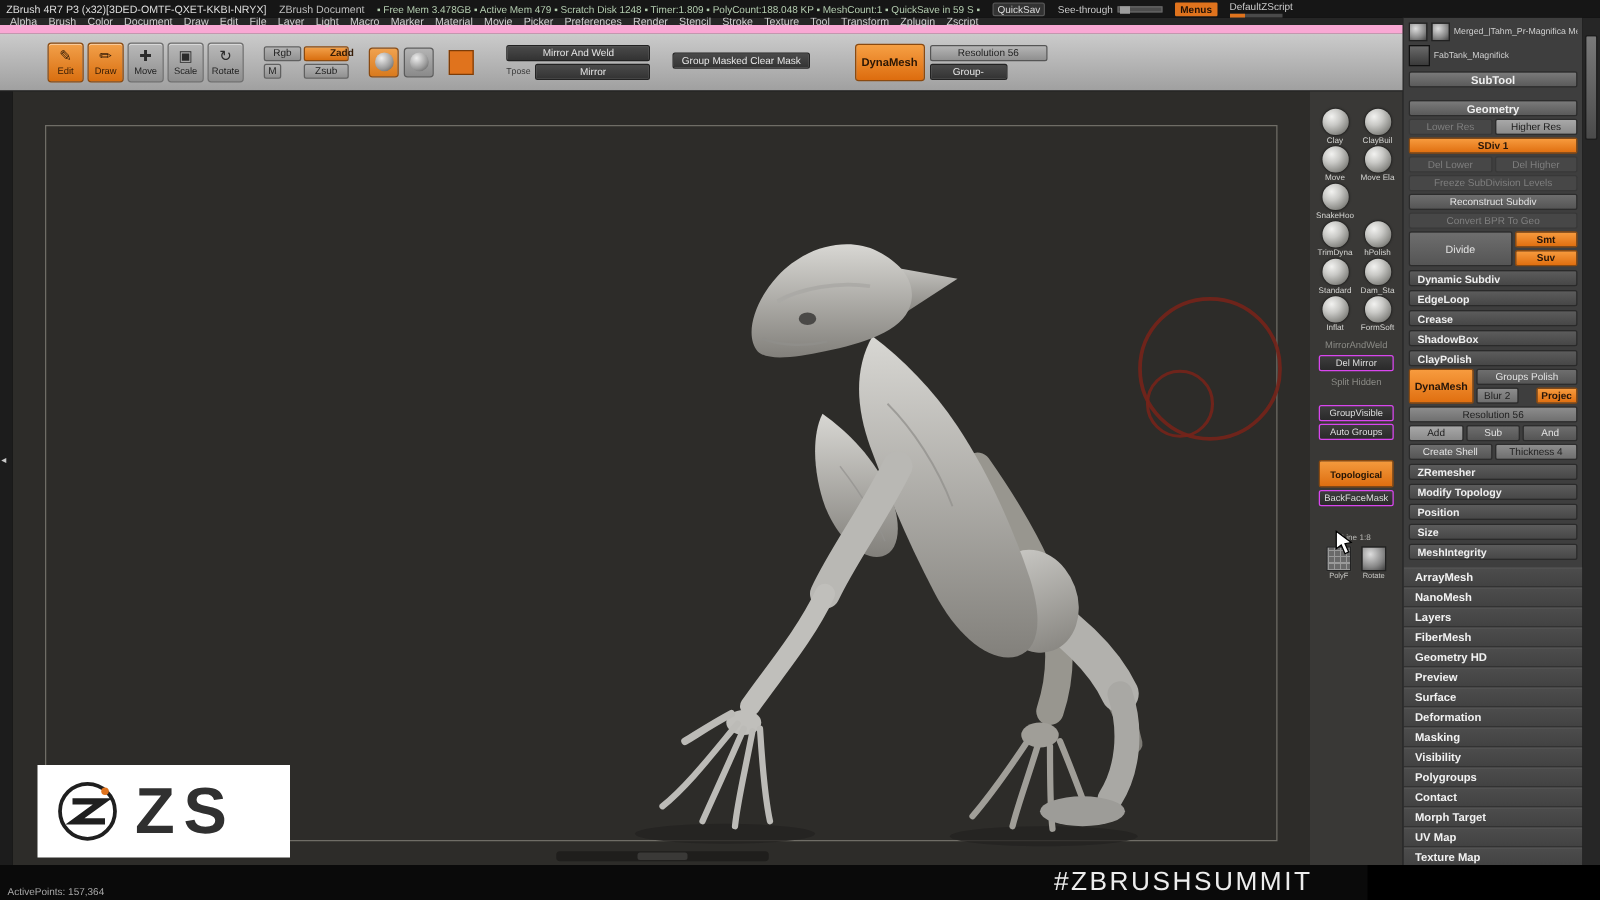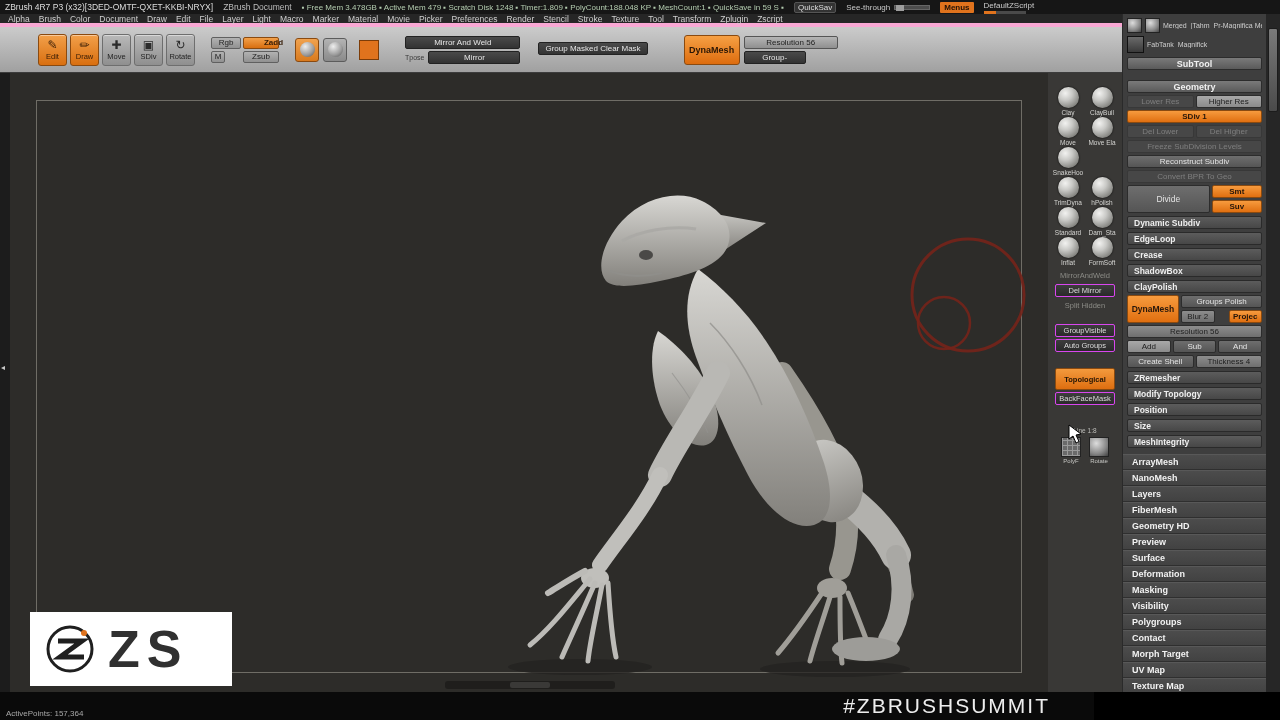--- a/index.html
+++ b/index.html
@@ -16,21 +16,21 @@
   .seethrough { display:flex; align-items:center; gap:4px; color:#c9c9c9; font-size:8px;}
   .track { width:36px; height:5px; background:#4c4c4c; border:1px solid #666; position:relative;}
   .track .handle { position:absolute; left:1px; top:-1px; width:8px; height:6px; background:#9d9d9d; }
   .menus-chip { background:#e0731d; color:#211106; font-size:8px; font-weight:bold; padding:0 4px; height:11px; display:flex; align-items:center; border-radius:1px;}
   .dzs { display:flex; flex-direction:column; gap:1px; }
   .dzs .lbl { color:#cccccc; font-size:8px; }
   .mini-track { width:42px; height:3px; background:#4a4a4a; position:relative;}
   .mini-track .fill { position:absolute; left:0; top:0; width:12px; height:3px; background:#e0731d;}
 
   
-  .menubar { left:0; top:14px; width:1122px; height:13px; background:#262626; border-bottom:4px solid #f9a8d4; display:flex; align-items:center; gap:9px; padding-left:8px; z-index:20;}
+  .menubar { left:0; top:14px; width:1122px; height:13px; background:#262626; border-bottom:7px solid #f9a8d4; display:flex; align-items:center; gap:9px; padding-left:8px; z-index:20;}
   .menu-item { color:#d0d0d0; font-size:8.5px; }
 
   
   .toolbar { left:0; top:27px; width:1122px; height:46px; background:linear-gradient(#cbcbcb,#a0a0a0); border-bottom:1px solid #3c3c3c; display:flex; align-items:center; padding-left:38px; z-index:20;}
   .mode-group { display:flex; gap:3px; }
   .mode-btn { width:29px; height:32px; border:1px solid #6e6e6e; border-radius:3px; background:linear-gradient(#b9b9b9,#8f8f8f); box-shadow:inset 0 1px 0 rgba(255,255,255,.45); display:flex; flex-direction:column; align-items:center; justify-content:center; gap:1px;}
   .mode-btn .ic { font-size:12px; line-height:12px; color:#2b2b2b; }
   .mode-btn .tx { font-size:7.5px; color:#1f1f1f; }
   .mode-btn.orange { background:linear-gradient(#f2a04a,#d96f10); border-color:#8a4a10; }
   .mode-btn.orange .ic, .mode-btn.orange .tx { color:#361c06; }
@@ -194,21 +194,21 @@
     <div class="mode-btn orange">
       <span class="ic">✏</span>
       <span class="tx">Draw</span>
     </div>
     <div class="mode-btn">
       <span class="ic">✚</span>
       <span class="tx">Move</span>
     </div>
     <div class="mode-btn">
       <span class="ic">▣</span>
-      <span class="tx">SDiv</span>
+      <span class="tx">Scale</span>
     </div>
     <div class="mode-btn">
       <span class="ic">↻</span>
       <span class="tx">Rotate</span>
     </div>
   </div>
 
   <div class="rgb-grid">
     <div class="flat-btn">Rgb</div>
     <div class="flat-btn orange">Zadd</div>

